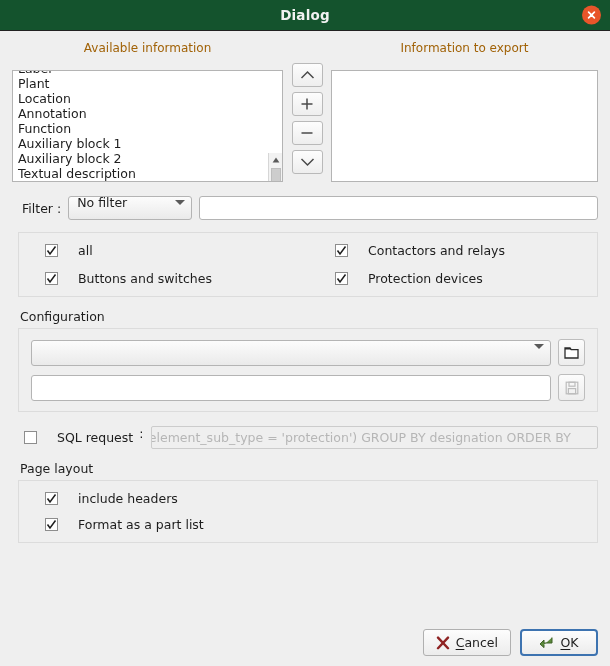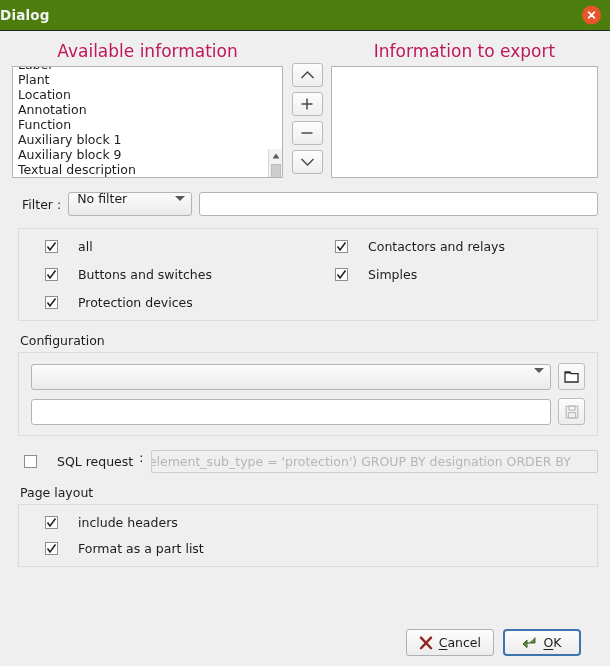--- a/index.html
+++ b/index.html
@@ -12,24 +12,25 @@
     font-family: "DejaVu Sans", "Liberation Sans", sans-serif;
     font-size: 12.5px;
     color: #1d1d1d;
     background: #efefef;
   }
 
   
   .titlebar {
     position: relative;
     height: 31px;
-    background: #4d7c0f;
+    background: #14532d;
     border-bottom: 1px solid #222;
     display: flex;
     align-items: center;
+    justify-content: center;
   }
   .titlebar-title {
     color: #f2f2f2;
     font-size: 13.5px;
     font-weight: bold;
     letter-spacing: .2px;
   }
   .close-btn {
     position: absolute;
     right: 9px; top: 50%;
@@ -51,23 +52,23 @@
     position: relative;
   }
 
   
   .lists-row { display: flex; align-items: flex-start; }
   .list-col { display: flex; flex-direction: column; }
   .list-col.left  { width: 272px; }
   .list-col.right { width: 268px; }
   .list-caption {
     text-align: center;
-    font-size: 17px;
-    padding-bottom: 5px;
-    color: #be185d;
+    font-size: 12px;
+    padding-bottom: 15px;
+    color: #a16207;
   }
   .listbox {
     background: #fff;
     border: 1px solid #b4b4b4;
     height: 112px;
     position: relative;
     overflow: hidden;
     display: flex;
     align-items: flex-end;
   }
@@ -271,21 +272,21 @@
   .sql-field span { position: relative; left: -58px; }
 
   
   .button-bar {
     position: absolute;
     left: 12px; right: 0;
     bottom: 10px;
     display: flex;
     justify-content: flex-end;
     gap: 9px;
-    padding-right: 29px;
+    padding-right: 12px;
   }
   .dlg-btn {
     min-width: 78px;
     height: 27px;
     background: linear-gradient(#fdfdfd, #ececec);
     border: 1px solid #b0b0b0;
     border-radius: 3px;
     display: flex;
     align-items: center;
     justify-content: center;
@@ -322,21 +323,21 @@
     <div class="list-col left">
       <div class="list-caption">Available information</div>
       <div class="listbox">
         <div class="listbox-items">
           <div class="list-item">Label</div>
           <div class="list-item">Plant</div>
           <div class="list-item">Location</div>
           <div class="list-item">Annotation</div>
           <div class="list-item">Function</div>
           <div class="list-item">Auxiliary block 1</div>
-          <div class="list-item">Auxiliary block 9</div>
+          <div class="list-item">Auxiliary block 2</div>
           <div class="list-item">Textual description</div>
         </div>
         <div class="scrollbar">
           <div class="sb-track"></div>
           <div class="sb-arrow">
             <svg width="8" height="6" viewBox="0 0 8 6">
                 <path d="M4 0.6 L7.4 5.4 L0.6 5.4 Z" fill="#5a5a5a"></path>
               </svg>
           </div>
           <div class="sb-thumb"></div>
@@ -408,28 +409,20 @@
           </span>
           <span class="check-label">Contactors and relays</span>
         </label>
         <label class="check">
           <span class="check-box">
             <svg width="11" height="11" viewBox="0 0 11 11">
                 <path d="M1.5 5.5 L4 9 L9.5 1.5" fill="none" stroke="#1d1d1d" stroke-width="1.5"></path>
               </svg>
           </span>
           <span class="check-label">Buttons and switches</span>
-        </label>
-        <label class="check">
-          <span class="check-box">
-            <svg width="11" height="11" viewBox="0 0 11 11">
-                <path d="M1.5 5.5 L4 9 L9.5 1.5" fill="none" stroke="#1d1d1d" stroke-width="1.5"></path>
-              </svg>
-          </span>
-          <span class="check-label">Simples</span>
         </label>
         <label class="check">
           <span class="check-box">
             <svg width="11" height="11" viewBox="0 0 11 11">
                 <path d="M1.5 5.5 L4 9 L9.5 1.5" fill="none" stroke="#1d1d1d" stroke-width="1.5"></path>
               </svg>
           </span>
           <span class="check-label">Protection devices</span>
         </label>
       </div>

